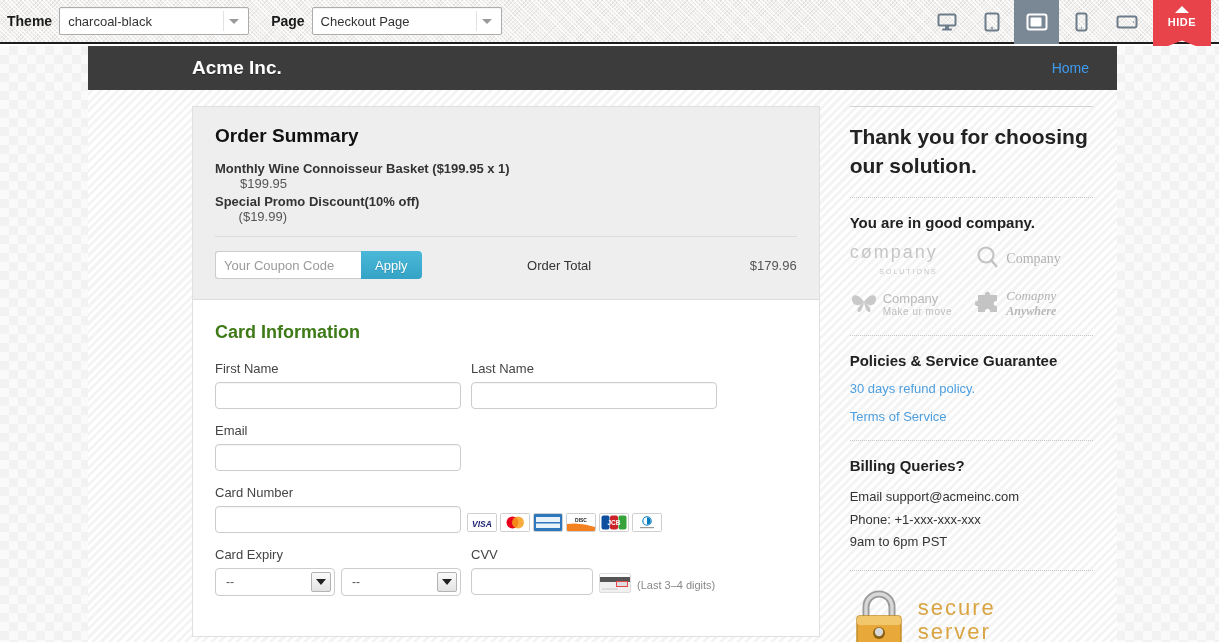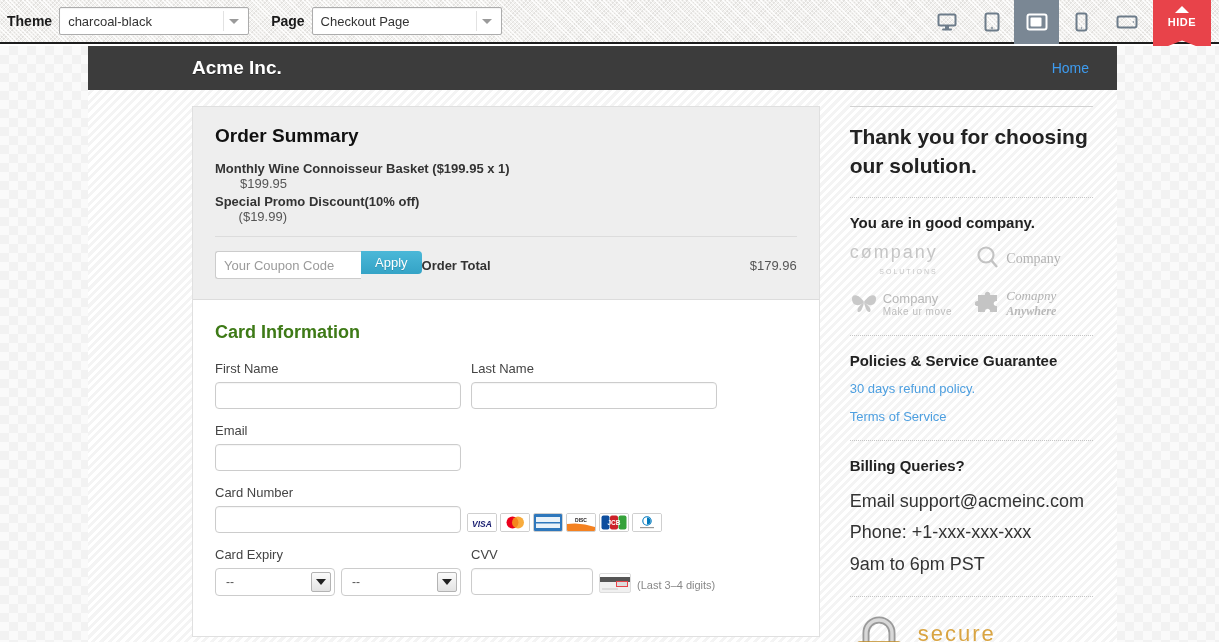--- a/index.html
+++ b/index.html
@@ -173,29 +173,29 @@
     width: 146px; height: 28px;
     border: 1px solid #ccc; border-right: none;
     border-radius: 3px 0 0 3px;
     background: #fff; font-size: 13px; color: #333;
     padding: 0 8px;
     font-family: "Liberation Sans", sans-serif;
     outline: none;
   }
   .coupon-input::placeholder { color: #9b9b9b; }
   .apply-btn {
-    height: 23px; padding: 0 14px;
+    height: 28px; padding: 0 14px;
     background: linear-gradient(#4bb8d8, #34a3c6);
     border: none; border-radius: 0 4px 4px 0;
     color: #fff; font-size: 13px; cursor: pointer;
     font-family: "Liberation Sans", sans-serif;
     text-shadow: 0 1px 0 rgba(0,0,0,.15);
   }
   .os-total-label {
-    flex: 1; text-align: left; font-weight: bold;
+    flex: 1; text-align: center; font-weight: normal;
     font-size: 13px; color: #333; padding-right: 28px;
   }
   .os-total-amt {
     width: 72px; text-align: right; color: #555; font-size: 13px;
   }
 
   
   .card-info { padding: 22px 22px 26px 22px; background: #fff; }
   .ci-title {
     font-size: 18px; font-weight: bold; color: #3e7a17;
@@ -319,21 +319,21 @@
   .logo-sub2 {
     font-family: "Liberation Serif", serif;
     font-style: italic; font-size: 12px; color: #b9b9b9;
     font-weight: bold;
   }
   .side-link {
     display: block; color: #4d9fe0; font-size: 13px;
     text-decoration: none; margin-bottom: 13px;
   }
   .side-p {
-    font-size: 18px; color: #333; line-height: 1.75;
+    font-size: 13px; color: #333; line-height: 1.75;
   }
   .secure-row { display: flex; align-items: center; gap: 10px; }
   .secure-txt {
     font-size: 22px; color: #d9a441; line-height: 1.12;
     letter-spacing: 2px;
   }
 </style>
 </head>
 <body>
 

